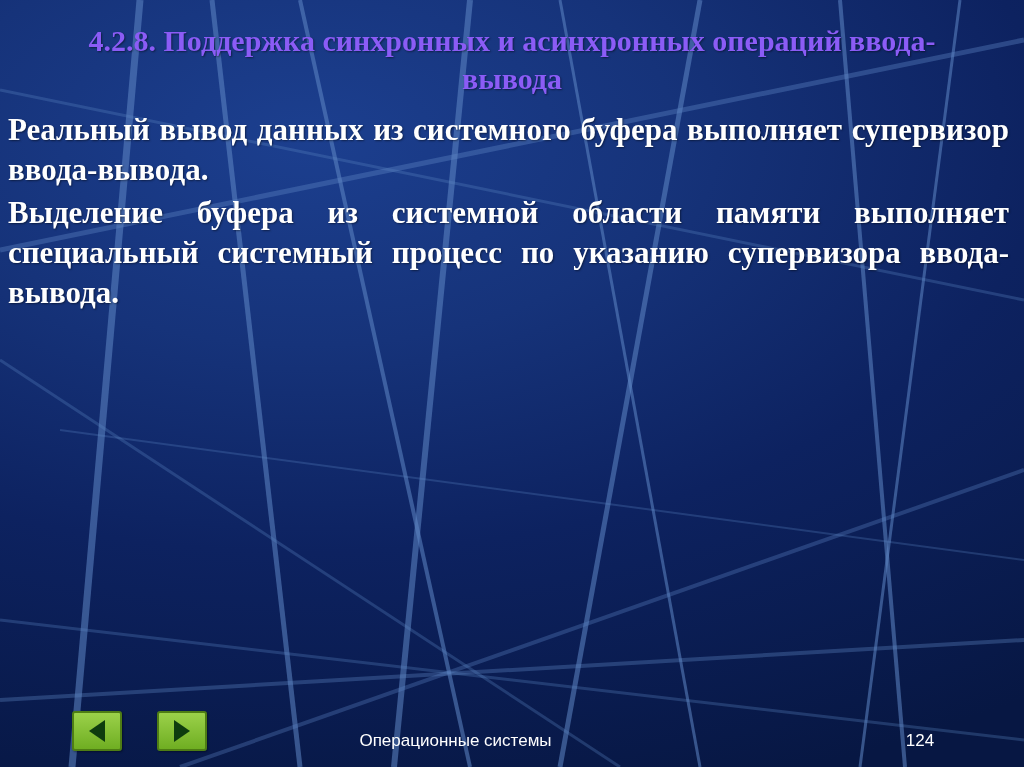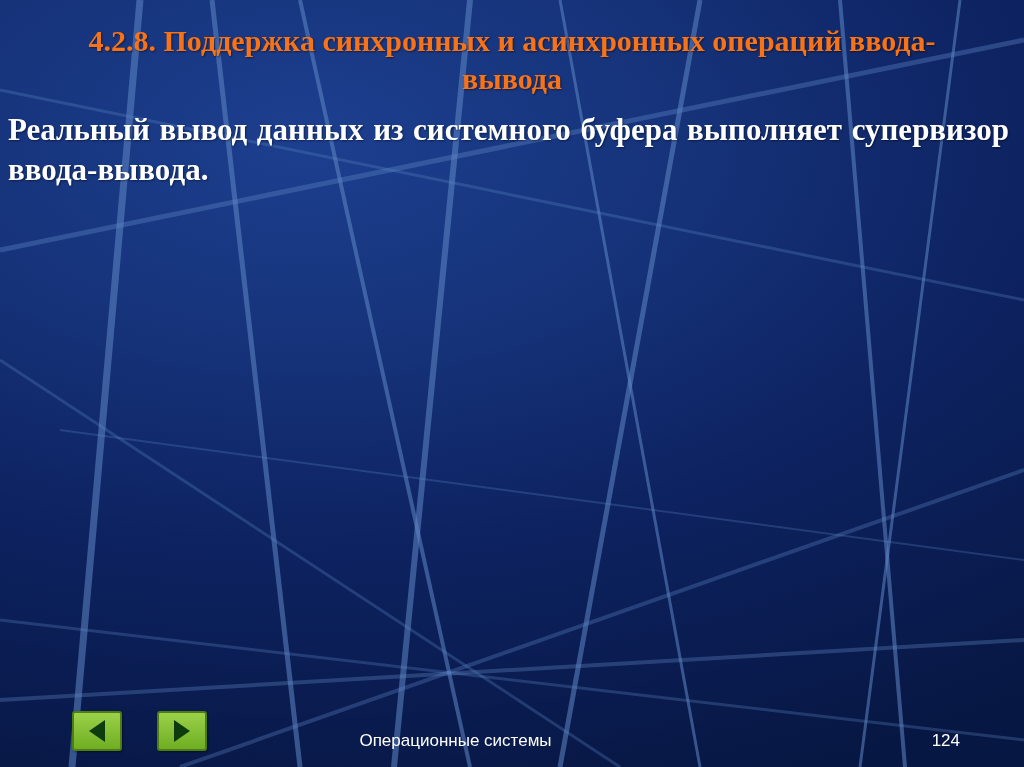--- a/index.html
+++ b/index.html
@@ -34,21 +34,21 @@
     top: 0;
     width: 1024px;
     height: 767px;
   }
   .title {
     position: absolute;
     left: 40px;
     top: 22px;
     width: 944px;
     text-align: center;
-    color: #f97316;
+    color: #8b5cf6;
     font-size: 30px;
     font-weight: bold;
     line-height: 1.28;
     font-family: "Liberation Serif", serif;
     text-shadow: 1px 1px 2px rgba(0,0,0,0.45);
   }
   .body-block {
     position: absolute;
     left: 8px;
     top: 110px;
@@ -90,21 +90,21 @@
   .tri-left  { border-right: 16px solid #0e3c0e; }
   .tri-right { border-left: 16px solid #0e3c0e; }
   .footer-text {
     position: absolute;
     top: 731px;
     color: #ffffff;
     font-size: 17px;
     font-family: "Liberation Sans", sans-serif;
   }
   #footer-title { left: 0; width: 911px; text-align: center; }
-  #footer-page  { left: 880px; width: 80px; text-align: right; }
+  #footer-page  { left: 880px; width: 80px; text-align: center; }
 </style>
 </head>
 <body>
 
 <div id="slide">
 
   <div id="bg-gradient"></div>
 
   <svg id="bg-lines" width="1024" height="767" viewBox="0 0 1024 767" xmlns="http://www.w3.org/2000/svg">
     <g stroke="#5e87c4" stroke-opacity="0.55" fill="none">
@@ -125,20 +125,21 @@
       <path d="M 0 360 L 620 767" stroke-width="3" stroke-opacity="0.30"></path>
     </g>
   </svg>
 
   <div id="content">
 
     <div class="title">4.2.8. Поддержка синхронных и асинхронных операций ввода-вывода</div>
 
     <div class="body-block">
       <p class="para">Реальный вывод данных из системного буфера выполняет супервизор ввода-вывода.</p>
+      <p class="para">Выделение буфера из системной области памяти выполняет специальный системный процесс по указанию супервизора ввода-вывода.</p>
     </div>
 
     <div id="nav-prev" class="nav-btn">
       <span class="tri tri-left"></span>
     </div>
     <div id="nav-next" class="nav-btn">
       <span class="tri tri-right"></span>
     </div>
 
     <div id="footer-title" class="footer-text">Операционные системы</div>

